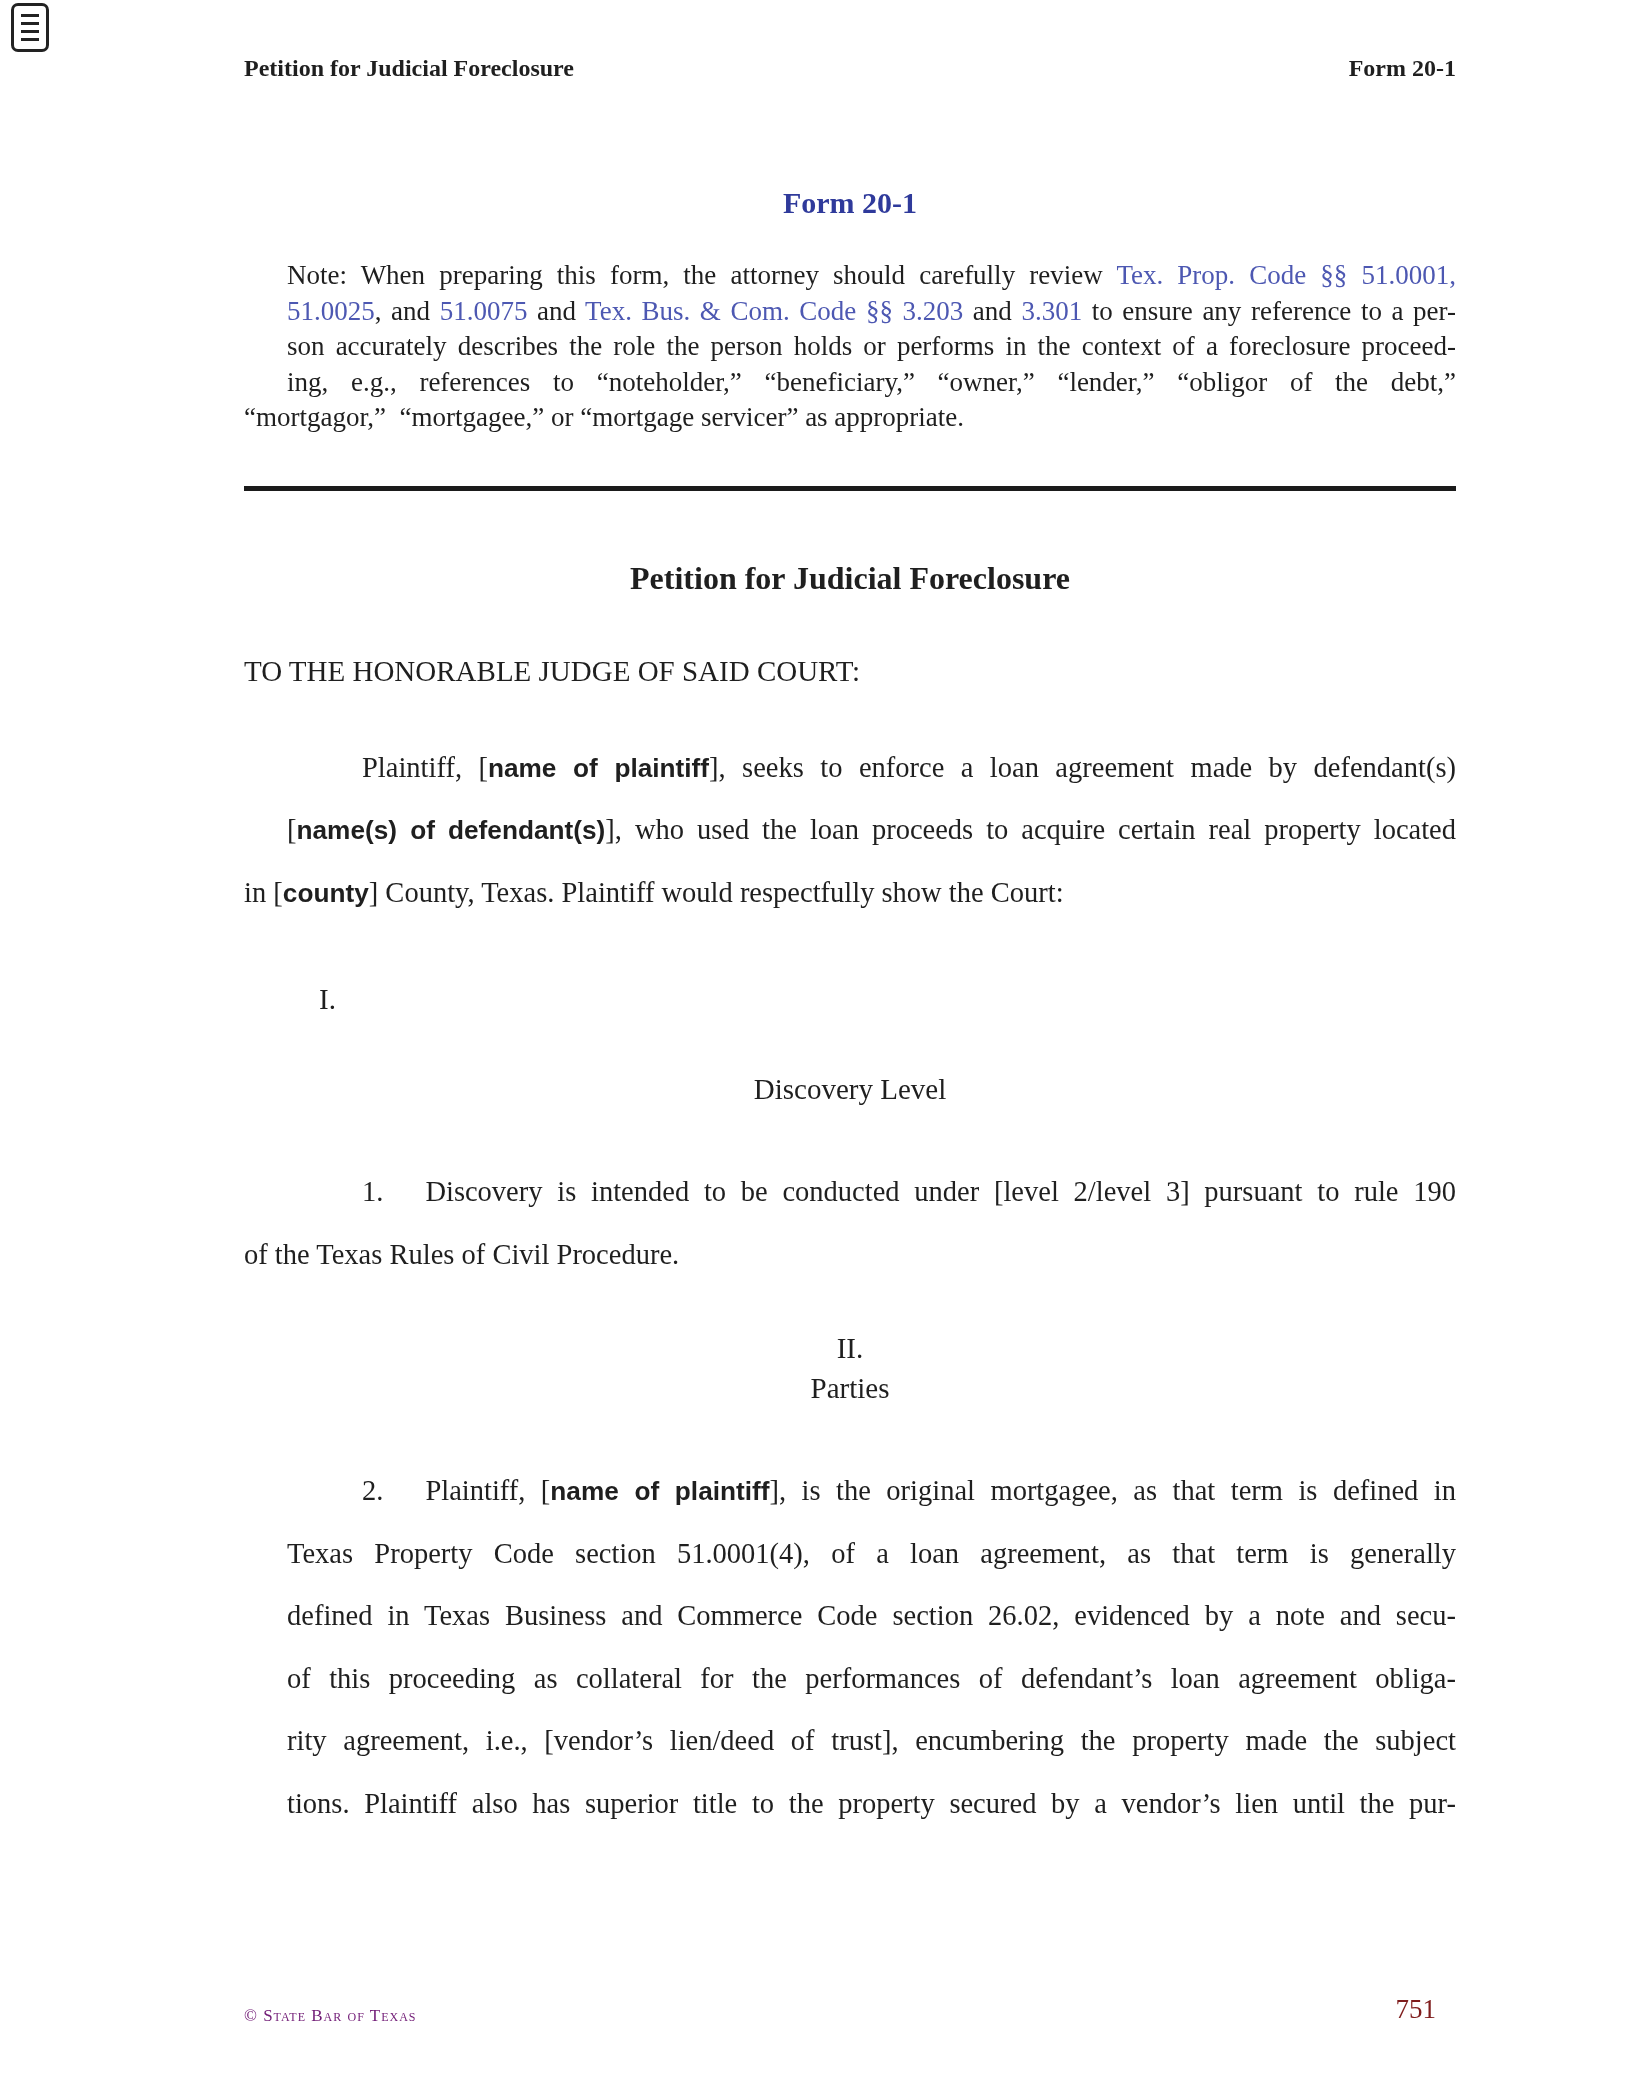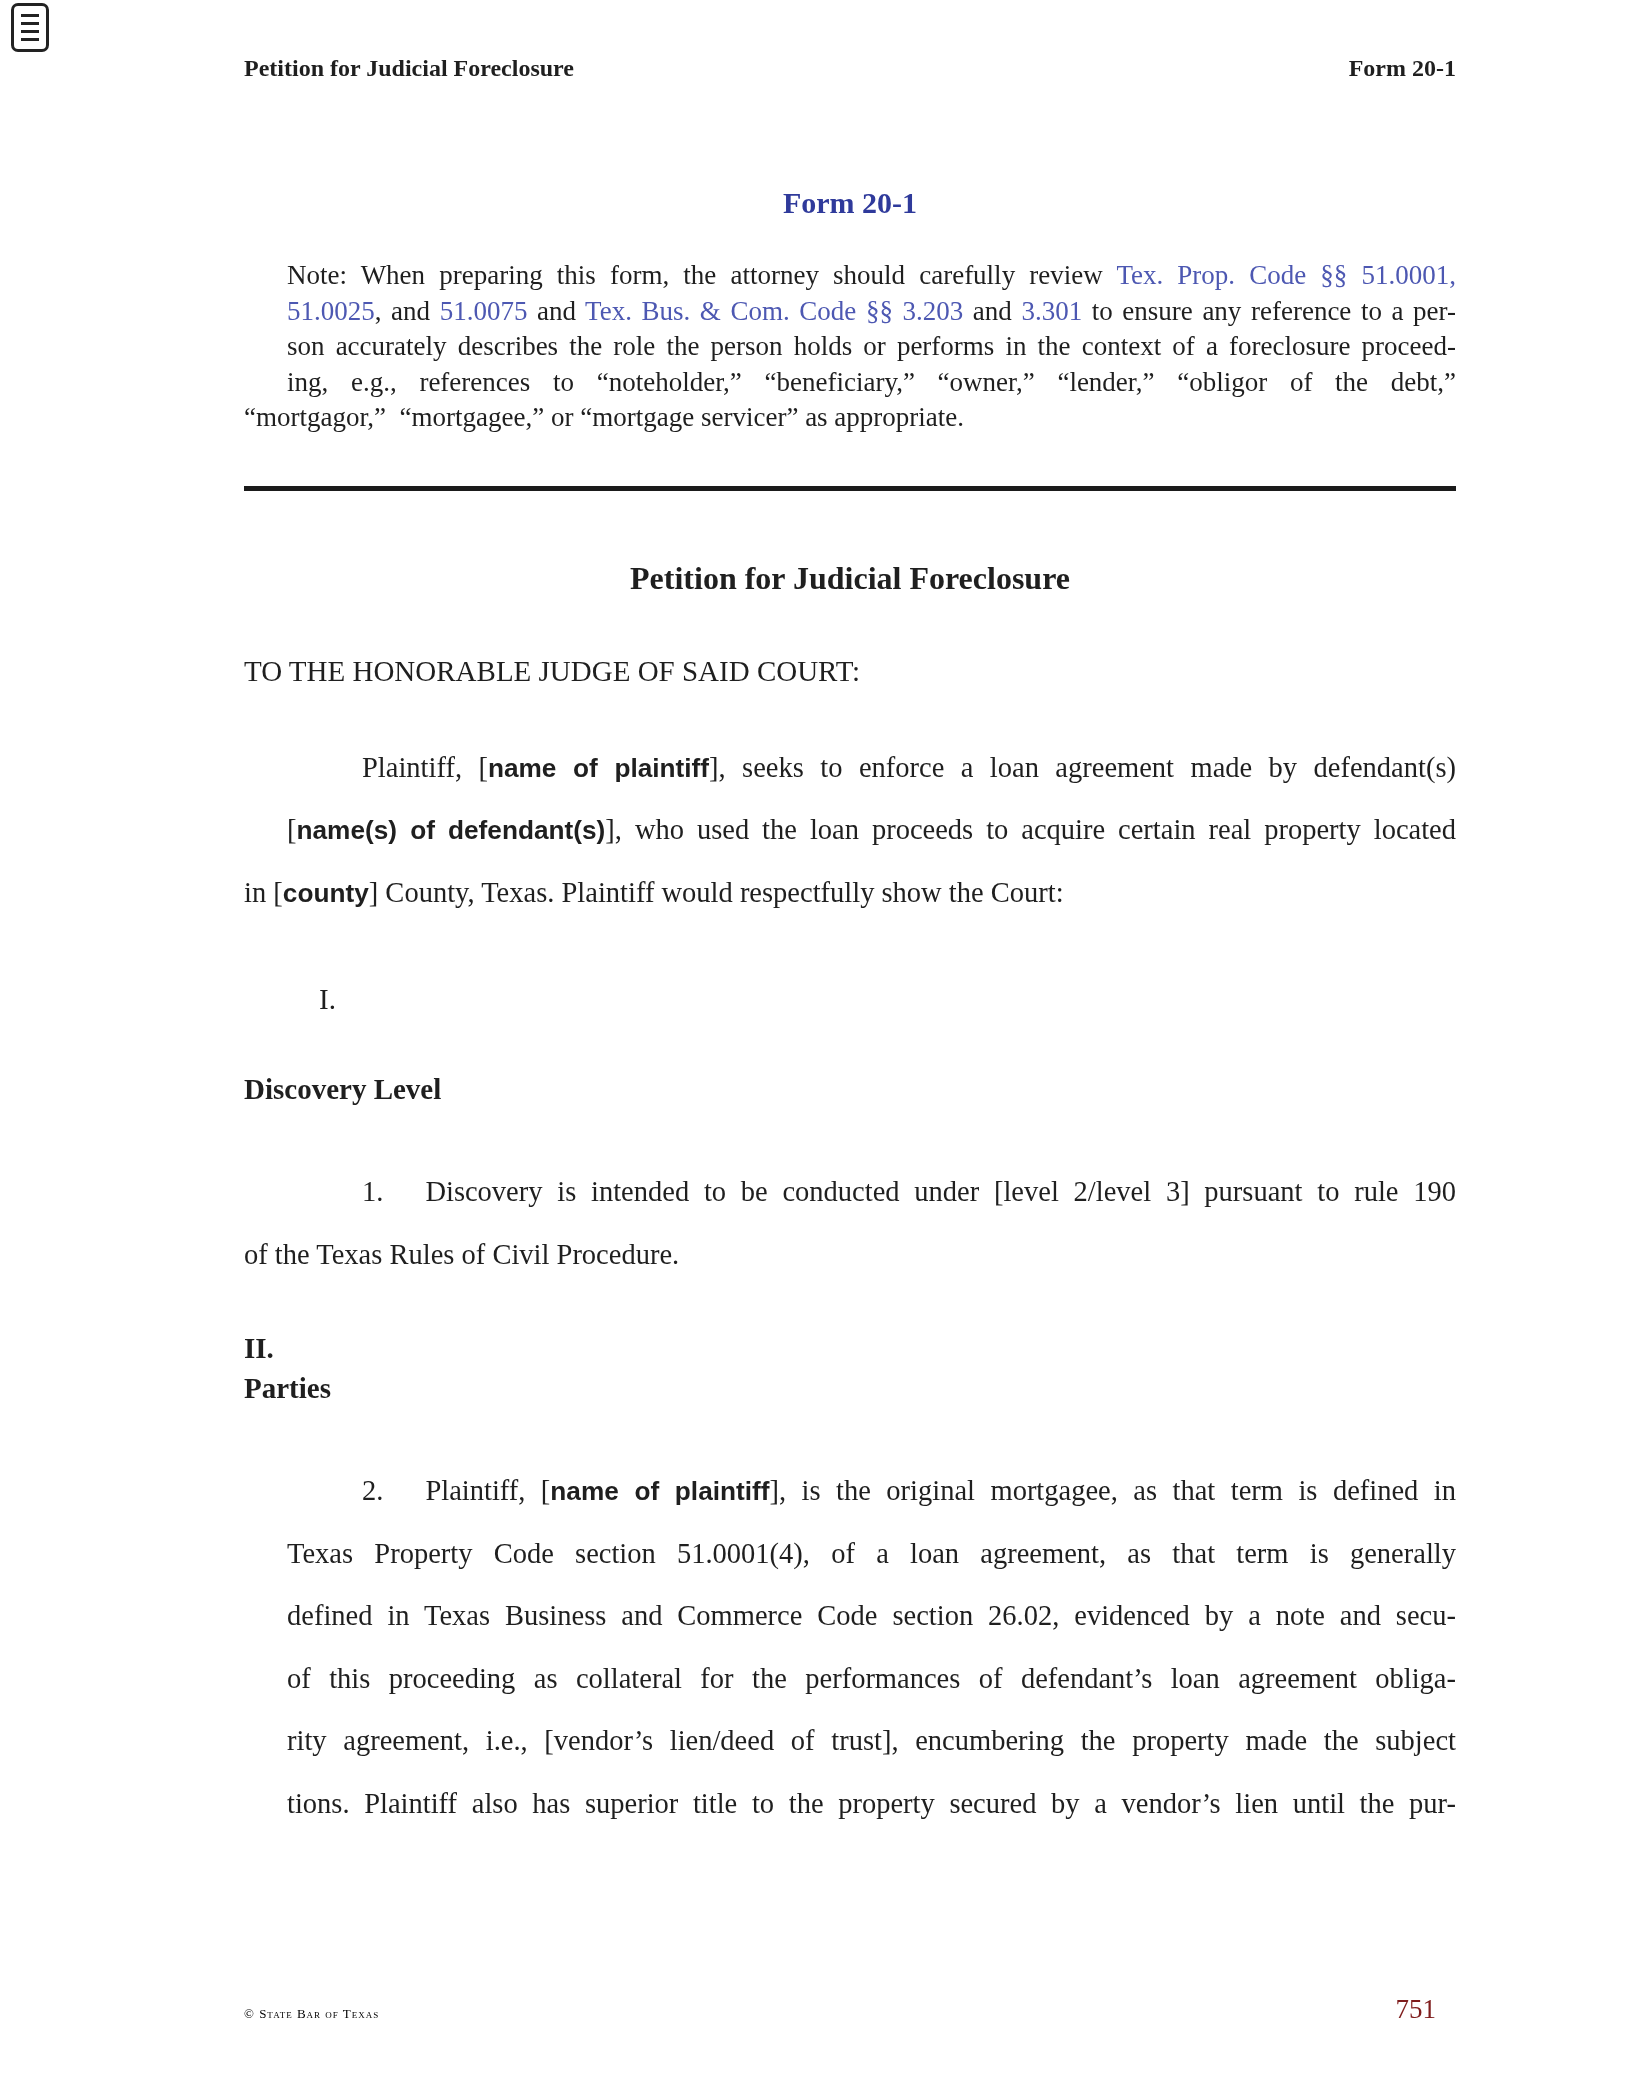--- a/index.html
+++ b/index.html
@@ -50,30 +50,30 @@
   .rule { margin-top:50px; height:5px; background:#1b1b1b; }
 
   .doc-title { margin-top:66px; text-align:center; font-weight:bold; font-size:32px; line-height:42px; }
 
   .salutation { margin-top:54px; font-size:29px; line-height:36px; }
 
   .body-par { font-size:28.5px; line-height:62.5px; }
   .par-a { margin-top:48px; }
 
   .sec-label-left { margin-top:55px; font-size:29px; line-height:40px; padding-left:75px; }
-  .center-b { text-align:left; font-weight:bold; font-size:29px; line-height:40px; }
+  .center-b { text-align:center; font-weight:normal; font-size:29px; line-height:40px; }
   .sec-head-1 { margin-top:50px; }
   .par-1 { margin-top:52px; }
   .sec-label-2 { margin-top:42px; }
   .sec-head-2 { }
   .par-2 { margin-top:52px; }
 
   .footer-left {
     position:absolute; left:244px; top:2006px;
-    font-size:13px; font-variant:small-caps; letter-spacing:1px; color:#000000;
+    font-size:17px; font-variant:small-caps; letter-spacing:1px; color:#701a75;
   }
   .footer-right {
     position:absolute; top:1994px; right:184px;
     font-size:27px; color:#7f1d1d;
   }
 </style>
 </head>
 <body>
 
 <div class="page">

